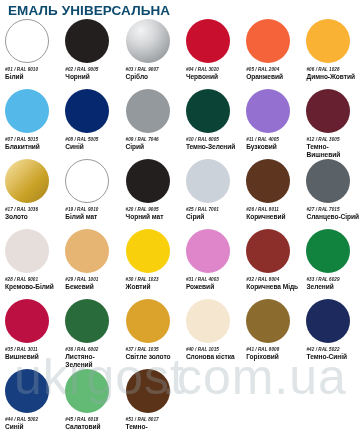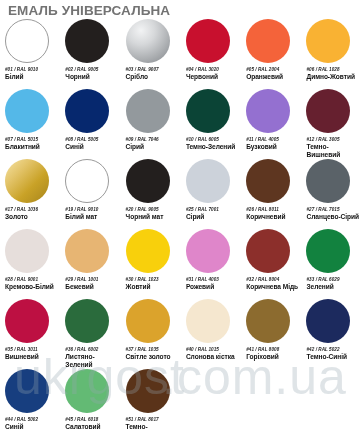--- a/index.html
+++ b/index.html
@@ -47,21 +47,21 @@
   }
 
   
   #title {
     position: absolute;
     left: 8px;
     top: 3px;
     font-size: 13.5px;
     font-weight: bold;
     letter-spacing: 0.1px;
-    color: #737373;
+    color: #0c4a6e;
     z-index: 3;
   }
 
   
   #grid {
     position: absolute;
     left: 0;
     top: 19px;
     width: 362px;
     z-index: 3;

